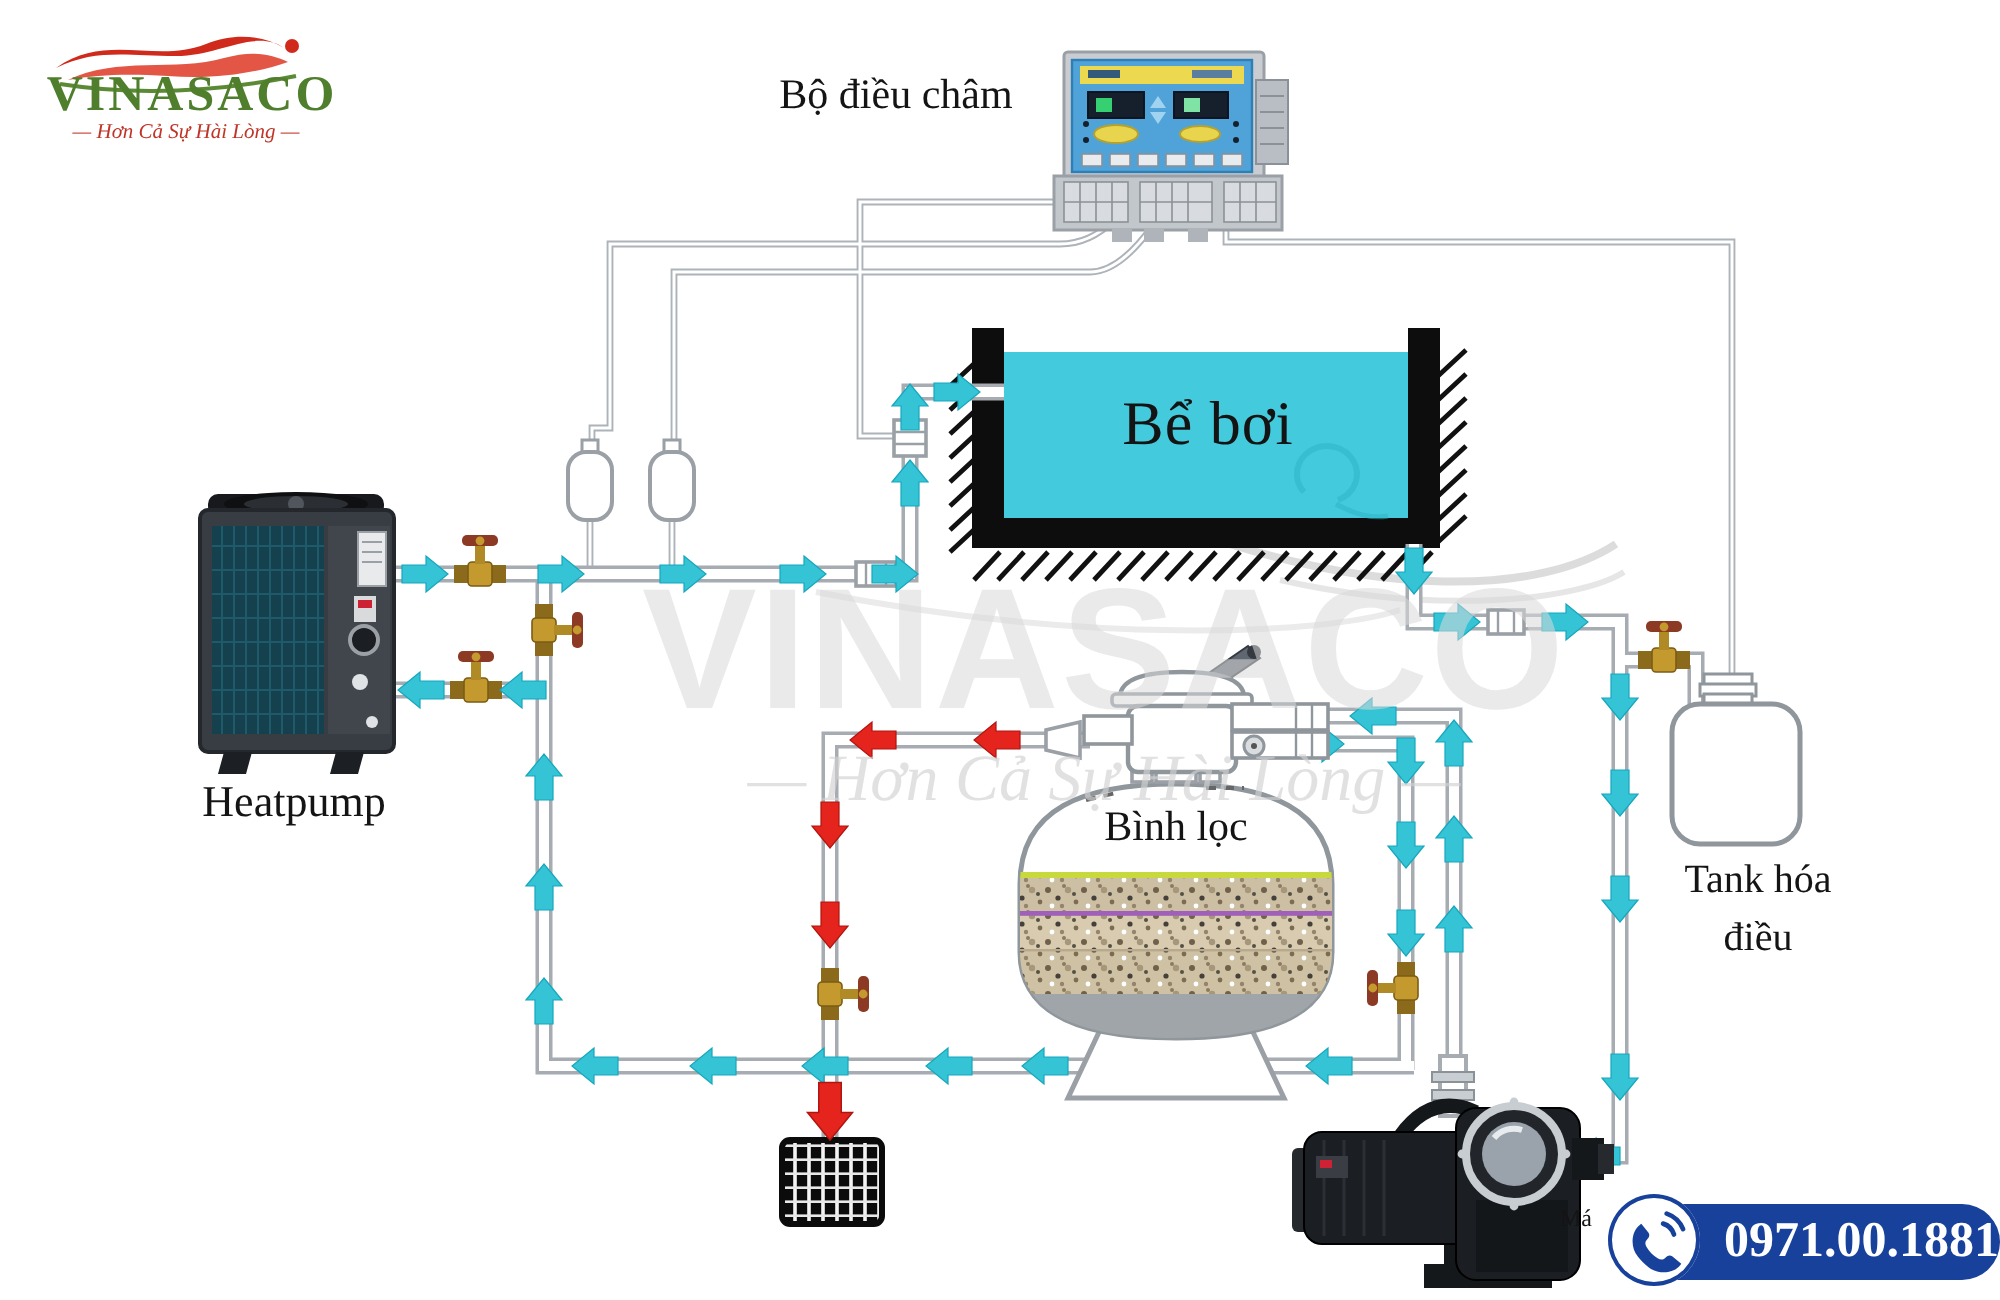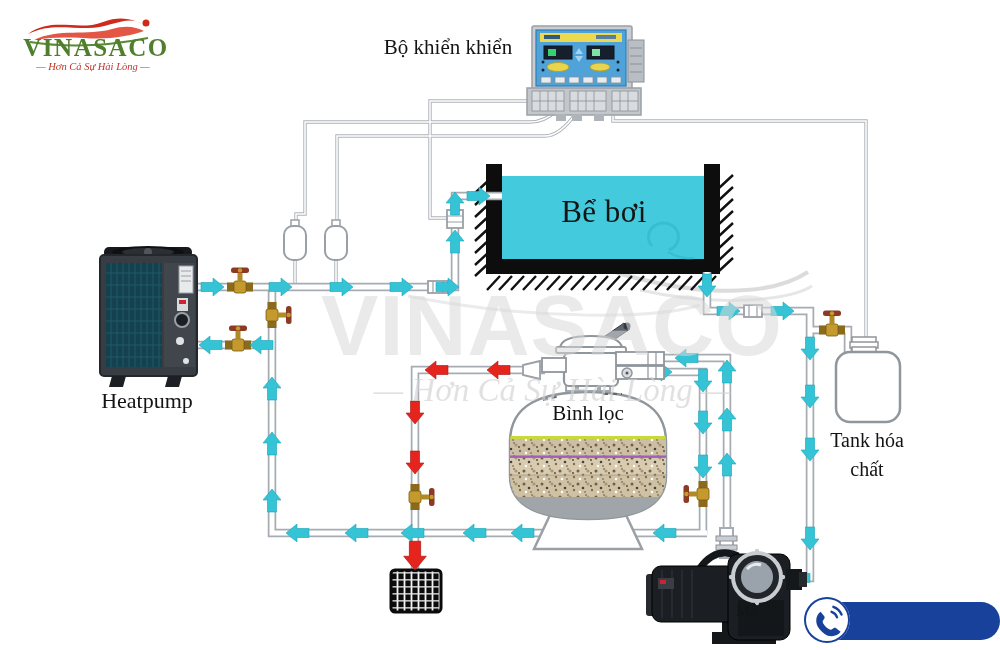--- a/index.html
+++ b/index.html
@@ -18,22 +18,22 @@
   #logo svg{position:absolute;left:0;top:0;}
   .logo-brand{position:absolute;left:14px;top:30px;width:148px;text-align:center;
               font-weight:bold;font-size:25px;letter-spacing:1.5px;color:#4f7f2d;z-index:2;}
   .logo-tag{position:absolute;left:2px;top:57px;width:166px;text-align:center;
             font-style:italic;font-size:10.5px;color:#c03428;z-index:2;white-space:nowrap;}
   
   .lbl-controller{left:368px;top:33px;width:160px;font-size:21px;line-height:29px;}
   .lbl-pool{left:502px;top:194px;width:204px;font-size:31px;font-weight:normal;letter-spacing:.5px;}
   .lbl-heatpump{left:86px;top:388px;width:122px;font-size:22px;}
   .lbl-filter{left:508px;top:401px;width:160px;font-size:21px;}
-  .lbl-tank{left:816px;top:426px;width:102px;font-size:20px;line-height:29px;}
-  .lbl-pump{left:736px;top:602px;font-size:16px;z-index:8;}
+  .lbl-tank{left:816px;top:426px;width:102px;font-size:20px;line-height:29px;padding-left:12px;}
+  .lbl-pump{left:780px;top:602px;font-size:12px;z-index:8;}
   
   #badge{position:absolute;left:804px;top:597px;width:196px;height:48px;z-index:12;}
   #badge .pill{position:absolute;left:16px;top:5px;width:180px;height:38px;border-radius:19px;
                background:#17419a;}
   #badge .circ{position:absolute;left:0;top:0;width:46px;height:46px;border-radius:50%;
                background:#ffffff;box-shadow:0 0 0 2px #17419a inset;}
   #badge .circ svg{position:absolute;left:3px;top:3px;}
   #badge .num{position:absolute;left:58px;top:5px;width:136px;height:38px;line-height:38px;
               text-align:center;color:#fff;font-weight:bold;font-size:25px;letter-spacing:0px;
               font-family:"Liberation Serif","DejaVu Serif",serif;white-space:nowrap;}
@@ -321,35 +321,36 @@
       <path d="M20,30 C45,12 70,28 95,18 C110,12 124,14 134,20 C120,10 102,24 80,24 C56,24 40,20 20,30 Z" fill="#cf2a1b"></path>
       <path d="M26,36 C50,24 80,32 104,25 C118,21 128,23 136,27 C122,32 100,36 76,34 C57,33 42,33 26,36 Z" fill="#e04432" opacity="0.9"></path>
       <circle cx="138" cy="19" r="3.5" fill="#cf2a1b"></circle>
       <path d="M22,38 C60,44 100,42 140,34" stroke="#5a8a34" stroke-width="2" fill="none"></path>
     </svg>
     <div class="logo-brand">VINASACO</div>
     <div class="logo-tag">—  Hơn Cả Sự Hài Lòng  —</div>
   </div>
 
   <div class="lbl lbl-controller center">
-    <div>Bộ khiển khiển</div>
+    <div>Bộ điều châm</div>
   </div>
   <div class="lbl lbl-pool center">Bể bơi</div>
   <div class="lbl lbl-filter center">Bình lọc</div>
   <div class="lbl lbl-heatpump center">Heatpump</div>
   <div class="lbl lbl-tank center">
     <div>Tank hóa</div>
-    <div>chất</div>
+    <div>điều</div>
   </div>
   <div class="lbl lbl-pump">Má</div>
 
   <div id="badge">
     <div class="pill"></div>
     <div class="circ">
       <svg width="40" height="40" viewBox="0 0 44 44">
         <path d="M13,31 C9,26 9,17 15,13 L19,18 C20,19.5 19,21 18,22 C17,23 17,24.5 18,26 C19.5,28.5 21.5,30.5 24,32 C25.5,33 27,33 28,32 C29,31 30.5,30 32,31 L37,35 C33,41 24,41 19,37 C16.5,35 14.5,33 13,31 Z" fill="#17419a"></path>
         <path d="M27,13 A9,9 0 0 1 33,19" stroke="#17419a" stroke-width="2.6" fill="none" stroke-linecap="round"></path>
         <path d="M29,7.5 A15,15 0 0 1 38,16" stroke="#17419a" stroke-width="2.6" fill="none" stroke-linecap="round"></path>
       </svg>
     </div>
+    <div class="num">0971.00.1881</div>
   </div>
 
 </div>
 
 </body></html>

